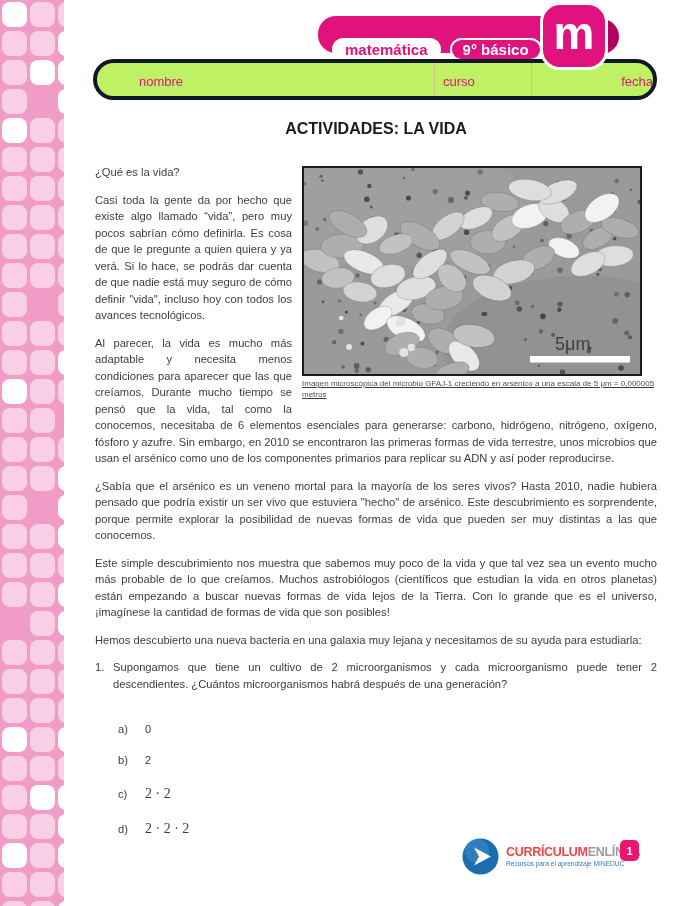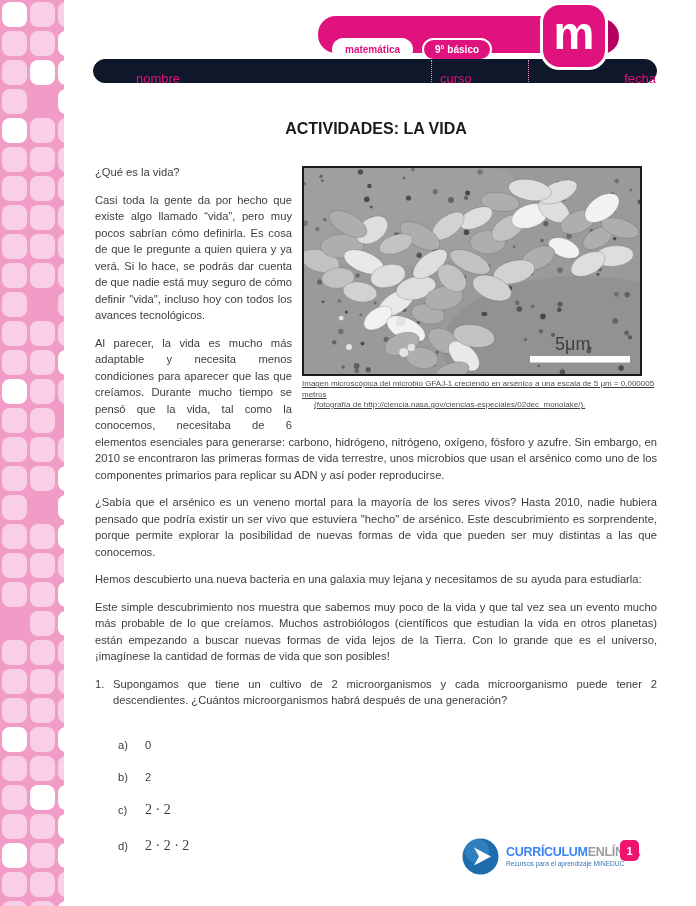--- a/index.html
+++ b/index.html
@@ -3,32 +3,32 @@
 <meta charset="utf-8">
 <style>
   html,body{margin:0;padding:0;background:#fff;}
   .page{position:relative;width:696px;height:906px;background:#ffffff;overflow:hidden;
         font-family:"Liberation Sans",sans-serif;color:#3d3d3d;}
   
   .sidebar{position:absolute;left:0;top:0;width:64px;height:906px;display:block;}
   
   .topbar{position:absolute;left:318px;top:16px;width:252px;height:37px;background:#e0127d;
           border-radius:18px;display:flex;align-items:center;padding-left:14px;box-sizing:border-box;gap:9px;}
-  .pill{border-radius:13px;padding:3px 13px;font-size:10px;font-weight:700;line-height:17px;margin-top:29px;}
+  .pill{border-radius:13px;padding:3px 13px;font-size:15px;font-weight:700;line-height:17px;margin-top:29px;}
   .pill-white{background:#ffffff;color:#e0127d;}
   .pill-outline{background:#e0127d;color:#ffffff;border:2px solid #ffffff;padding:1px 11px;}
   .m-bump{position:absolute;left:584px;top:19px;width:35px;height:35px;border-radius:50%;
           background:#b4005f;z-index:2;}
   .m-badge{position:absolute;left:540px;top:2px;width:62px;height:62px;background:#e0127d;
            border:3px solid #ffffff;border-radius:20px;z-index:3;display:flex;align-items:center;
            justify-content:center;color:#fff;font-weight:700;font-size:46px;}
   .m-badge span{margin-top:-6px;}
   
-  .namebar{position:absolute;left:93px;top:59px;width:564px;height:24px;background:#0f172a;
-           border:1px solid #0f172a;border-radius:21px;display:flex;box-sizing:border-box;z-index:1;}
+  .namebar{position:absolute;left:93px;top:59px;width:564px;height:41px;background:#bef264;
+           border:4px solid #0f172a;border-radius:21px;display:flex;box-sizing:border-box;z-index:1;}
   .cell{box-sizing:border-box;padding-top:11px;font-size:13px;color:#e0127d;}
   .cell.c1{width:337px;padding-left:42px;}
   .cell.c2{width:97px;padding-left:8px;border-left:1px dotted #ef8fc0;}
   .cell.c3{flex:1;padding-left:7px;border-left:1px dotted #ef8fc0;text-align:right;}
   
   .content{position:absolute;left:95px;top:120px;width:562px;}
   .title{font-size:16px;font-weight:700;color:#1a1a1a;text-align:center;margin:0 0 26px 0;}
   .article p{font-size:11.2px;line-height:16.5px;text-align:justify;margin:0 0 11px 0;}
   .figure{float:right;width:355px;margin-left:10px;padding-top:2px;margin-bottom:8px;text-decoration:underline;}
   .figure svg{display:block;}
@@ -38,21 +38,21 @@
   .q-head{display:flex;}
   .q-num{font-size:11.2px;line-height:16.5px;width:18px;flex:none;}
   .q-text{font-size:11.2px;line-height:16.5px;text-align:justify;margin:0;flex:1;}
   .opt{display:flex;align-items:baseline;margin-top:19.5px;padding-left:23px;}
   .opt .l{width:27px;flex:none;font-size:11.2px;}
   .opt .v{font-size:11.2px;}
   .opt .v.math{font-family:"Liberation Serif",serif;font-size:14px;}
   
   .footer{position:absolute;left:462px;top:838px;display:flex;align-items:center;gap:7px;}
   .f-title{font-size:12.5px;font-weight:700;letter-spacing:-0.3px;line-height:13px;}
-  .f-title .b{color:#3b82f6;}
+  .f-title .b{color:#ef4444;}
   .f-title .lt{color:#9a9b9f;}
   .f-sub{font-size:6.6px;color:#3a76b5;margin-top:1px;}
   .pagenum{position:absolute;left:620px;top:840px;width:19px;height:21px;background:#ed136e;
            border-radius:5px;color:#fff;font-size:11px;font-weight:700;display:flex;
            align-items:center;justify-content:center;}
 </style>
 </head>
 <body>
 
 <div class="page">
@@ -355,30 +355,29 @@
               <circle cx="98.8" cy="155.6" r="4.9" fill="#e3e3e3"></circle>
               <circle cx="96.6" cy="157.3" r="3.1" fill="#e3e3e3"></circle>
               <circle cx="39.2" cy="152.1" r="2.4" fill="#e3e3e3"></circle>
             </g>
           <rect x="228" y="190" width="100" height="6.5" fill="#fdfdfd"></rect>
           <text x="253" y="184" font-size="18" fill="#3f3f3f" font-family="Liberation Sans, sans-serif">5μm</text>
           <rect x="1" y="1" width="338" height="208" fill="none" stroke="#1c1c1c" stroke-width="2"></rect>
         </svg>
         <div class="caption">
           <div>Imagen microscópica del microbio GFAJ-1 creciendo en arsénico a una escala de 5 μm = 0,000005 metros</div>
-          <div class="cap2">(fotografía de http://ciencia.nasa.gov/ciencias-especiales/02dec_monolake/).</div>
         </div>
       </div>
 
       <p class="intro">¿Qué es la vida?</p>
       <p>Casi toda la gente da por hecho que existe algo llamado “vida”, pero muy pocos sabrían cómo definirla. Es cosa de que le pregunte a quien quiera y ya verá. Si lo hace, se podrás dar cuenta de que nadie está muy seguro de cómo definir "vida", incluso hoy con todos los avances tecnológicos.</p>
       <p>Al parecer, la vida es mucho más adaptable y necesita menos condiciones para aparecer que las que creíamos. Durante mucho tiempo se pensó que la vida, tal como la conocemos, necesitaba de 6 elementos esenciales para generarse: carbono, hidrógeno, nitrógeno, oxígeno, fósforo y azufre. Sin embargo, en 2010 se encontraron las primeras formas de vida terrestre, unos microbios que usan el arsénico como uno de los componentes primarios para replicar su ADN y así poder reproducirse.</p>
       <p>¿Sabía que el arsénico es un veneno mortal para la mayoría de los seres vivos? Hasta 2010, nadie hubiera pensado que podría existir un ser vivo que estuviera "hecho" de arsénico. Este descubrimiento es sorprendente, porque permite explorar la posibilidad de nuevas formas de vida que pueden ser muy distintas a las que conocemos.</p>
+      <p>Este simple descubrimiento nos muestra que sabemos muy poco de la vida y que tal vez sea un evento mucho más probable de lo que creíamos. Muchos astrobiólogos (científicos que estudian la vida en otros planetas) están empezando a buscar nuevas formas de vida lejos de la Tierra. Con lo grande que es el universo, ¡imagínese la cantidad de formas de vida que son posibles!</p>
       <p>Hemos descubierto una nueva bacteria en una galaxia muy lejana y necesitamos de su ayuda para estudiarla:</p>
-      <p>Este simple descubrimiento nos muestra que sabemos muy poco de la vida y que tal vez sea un evento mucho más probable de lo que creíamos. Muchos astrobiólogos (científicos que estudian la vida en otros planetas) están empezando a buscar nuevas formas de vida lejos de la Tierra. Con lo grande que es el universo, ¡imagínese la cantidad de formas de vida que son posibles!</p>
 
       <div class="question">
         <div class="q-head">
           <span class="q-num">1.</span>
           <p class="q-text">Supongamos que tiene un cultivo de 2 microorganismos y cada microorganismo puede tener 2 descendientes. ¿Cuántos microorganismos habrá después de una generación?</p>
         </div>
         <div class="opts">
           <div class="opt">
             <span class="l">a)</span>
             <span class="v">0</span>

